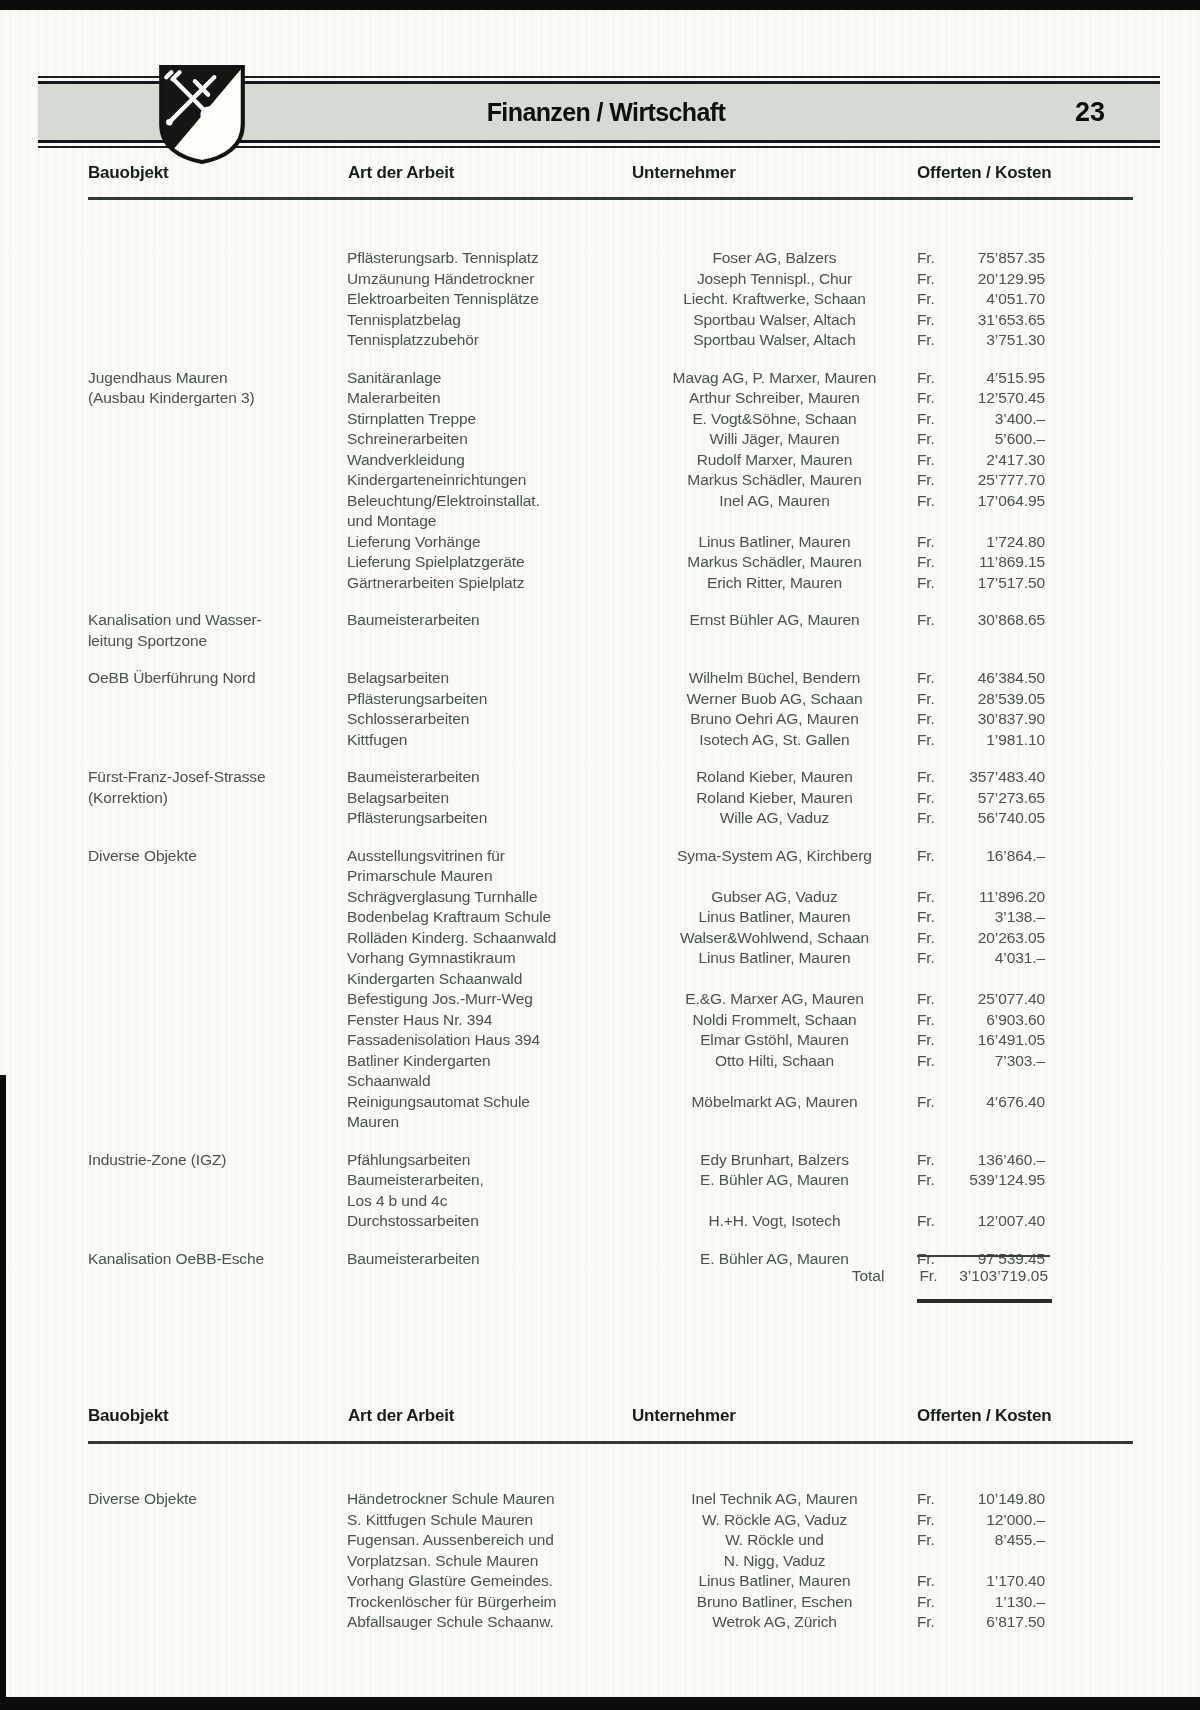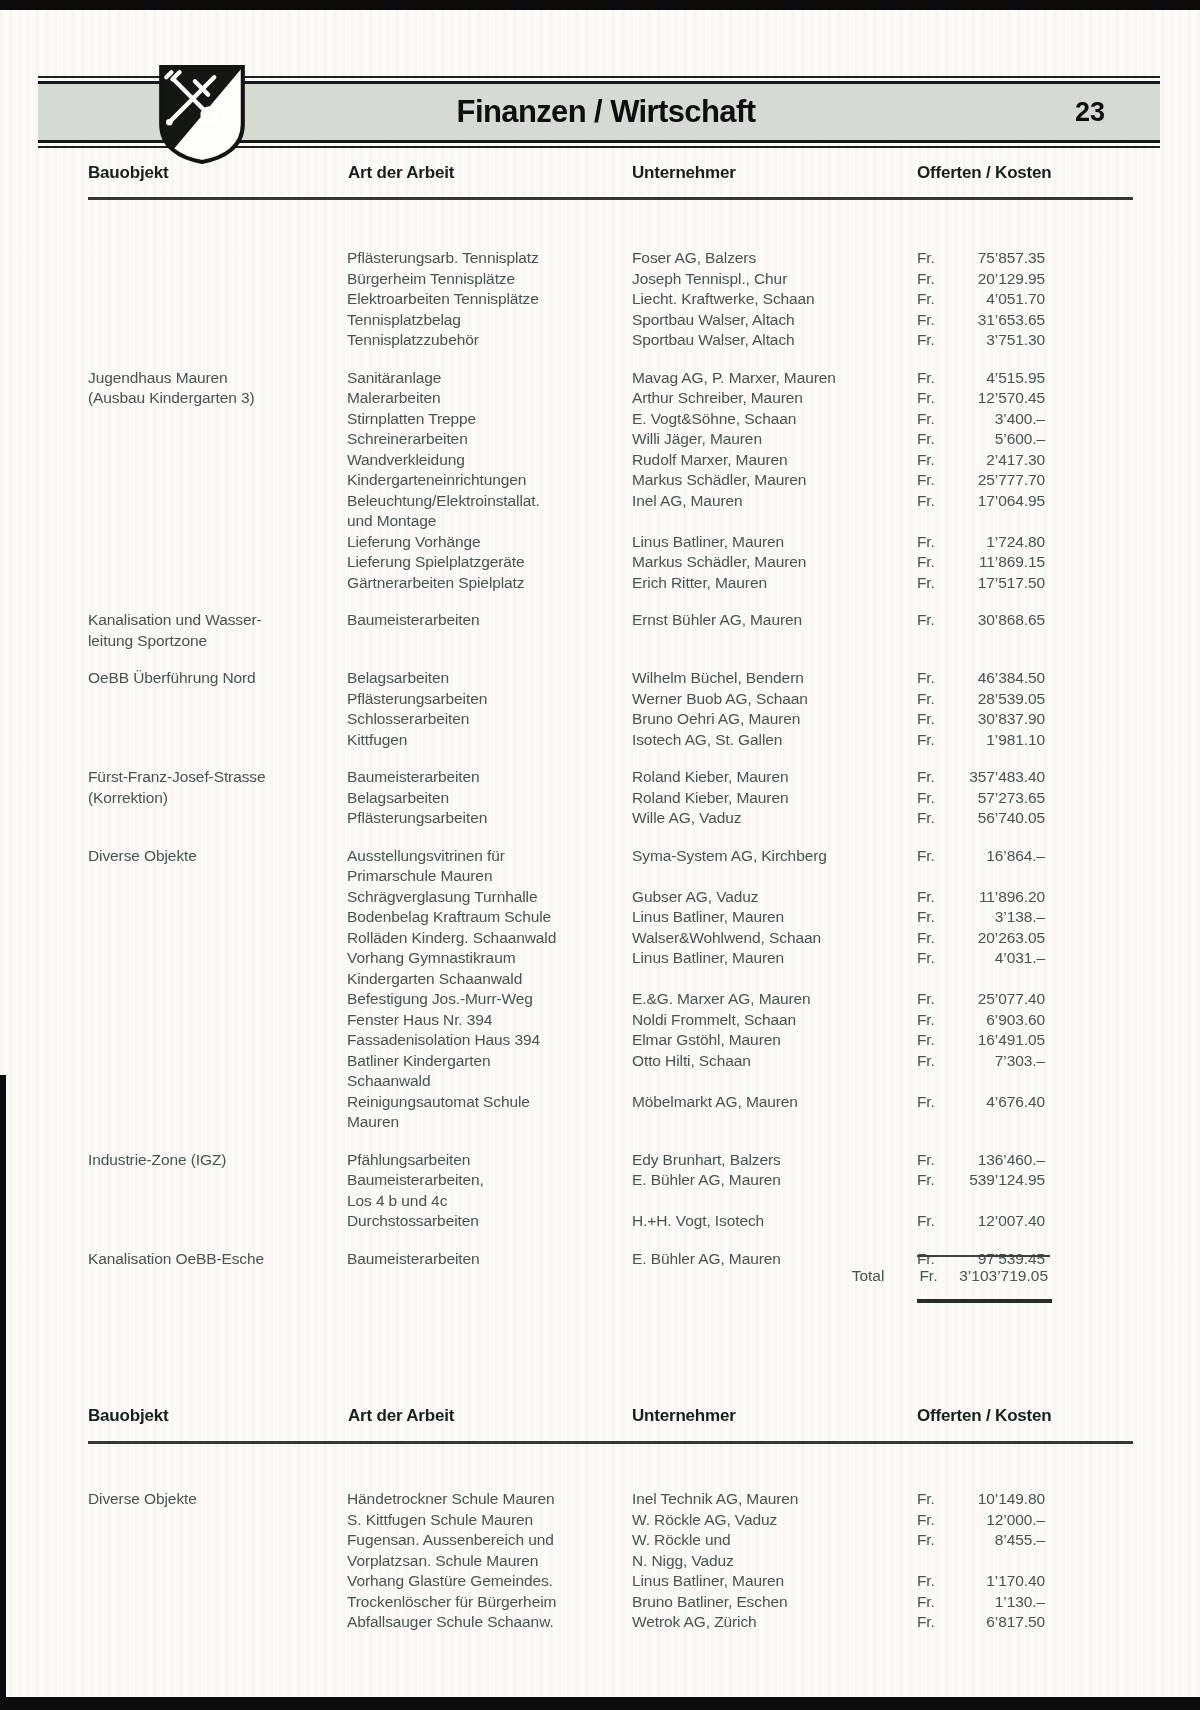--- a/index.html
+++ b/index.html
@@ -22,21 +22,21 @@
     border-top:3px solid #15181a; border-bottom:3px solid #15181a;
   }
   .band::before, .band::after {
     content:""; position:absolute; left:0; right:0; height:2px; background:#1d201e;
   }
   .band::before { top:-8px; }
   .band::after  { bottom:-8px; }
   .band-title {
     position:absolute; left:0; right:0; top:0; height:56px; line-height:56px;
     text-align:center; text-indent:14px;
-    font-size:31px; font-weight:bold; letter-spacing:-0.6px; color:#0c0f0d;
+    font-size:25px; font-weight:bold; letter-spacing:-0.6px; color:#0c0f0d;
   }
   .band-page {
     position:absolute; right:55px; top:0; height:56px; line-height:56px;
     font-size:27px; font-weight:bold; color:#0c0f0d;
   }
   .crest { position:absolute; left:157px; top:63px; width:90px; height:102px; }
 
   
   .thead { position:absolute; left:88px; width:1045px; height:20px; }
   .thead1 { top:163px; } .thead2 { top:1406px; }
@@ -50,21 +50,21 @@
   
   .table { position:absolute; left:88px; width:1045px;
            font-size:15.5px; line-height:20.5px; letter-spacing:-0.1px; color:#49544e; }
   #table1 { top:216px; } #table2 { top:1457px; }
   .group { display:flex; align-items:flex-start;margin-top:32px; }
   .group + .group { margin-top:17px; }
   .c-bau  { width:259px; white-space:pre-line; }
   .g-items{ width:786px; }
   .item-row { display:flex; align-items:flex-start; }
   .c-art { width:285px; white-space:pre-line; }
-  .c-unt { width:285px; white-space:pre-line; }
+  .c-unt { width:285px; white-space:pre-line;text-align:center; }
   .c-fr  { width:42px; }
   .c-amt { width:86px; text-align:right; white-space:nowrap; }
 
   
   .total-rule-top    { position:absolute; left:917px; top:1255px; width:133px; height:2px; background:#3a403c; }
   .total-rule-bottom { position:absolute; left:917px; top:1299px; width:135px; height:4px; background:#272c29; }
   .total-row { position:absolute; left:88px; top:1266px; width:960px; display:flex;
                font-size:15.5px; line-height:20.5px; color:#49544e; }
   .t-label { width:800px; text-align:right; }
   .t-fr    { margin-left:35px; width:40px; }
@@ -123,21 +123,21 @@
       <div class="group">
         <div class="c-bau"></div>
         <div class="g-items">
           <div class="item-row">
             <div class="c-art">Pflästerungsarb. Tennisplatz</div>
             <div class="c-unt">Foser AG, Balzers</div>
             <div class="c-fr">Fr.</div>
             <div class="c-amt">75’857.35</div>
           </div>
           <div class="item-row">
-            <div class="c-art">Bürgerheim Tennisplätze</div>
+            <div class="c-art">Umzäunung Händetrockner</div>
             <div class="c-unt">Joseph Tennispl., Chur</div>
             <div class="c-fr">Fr.</div>
             <div class="c-amt">20’129.95</div>
           </div>
           <div class="item-row">
             <div class="c-art">Elektroarbeiten Tennisplätze</div>
             <div class="c-unt">Liecht. Kraftwerke, Schaan</div>
             <div class="c-fr">Fr.</div>
             <div class="c-amt">4’051.70</div>
           </div>

